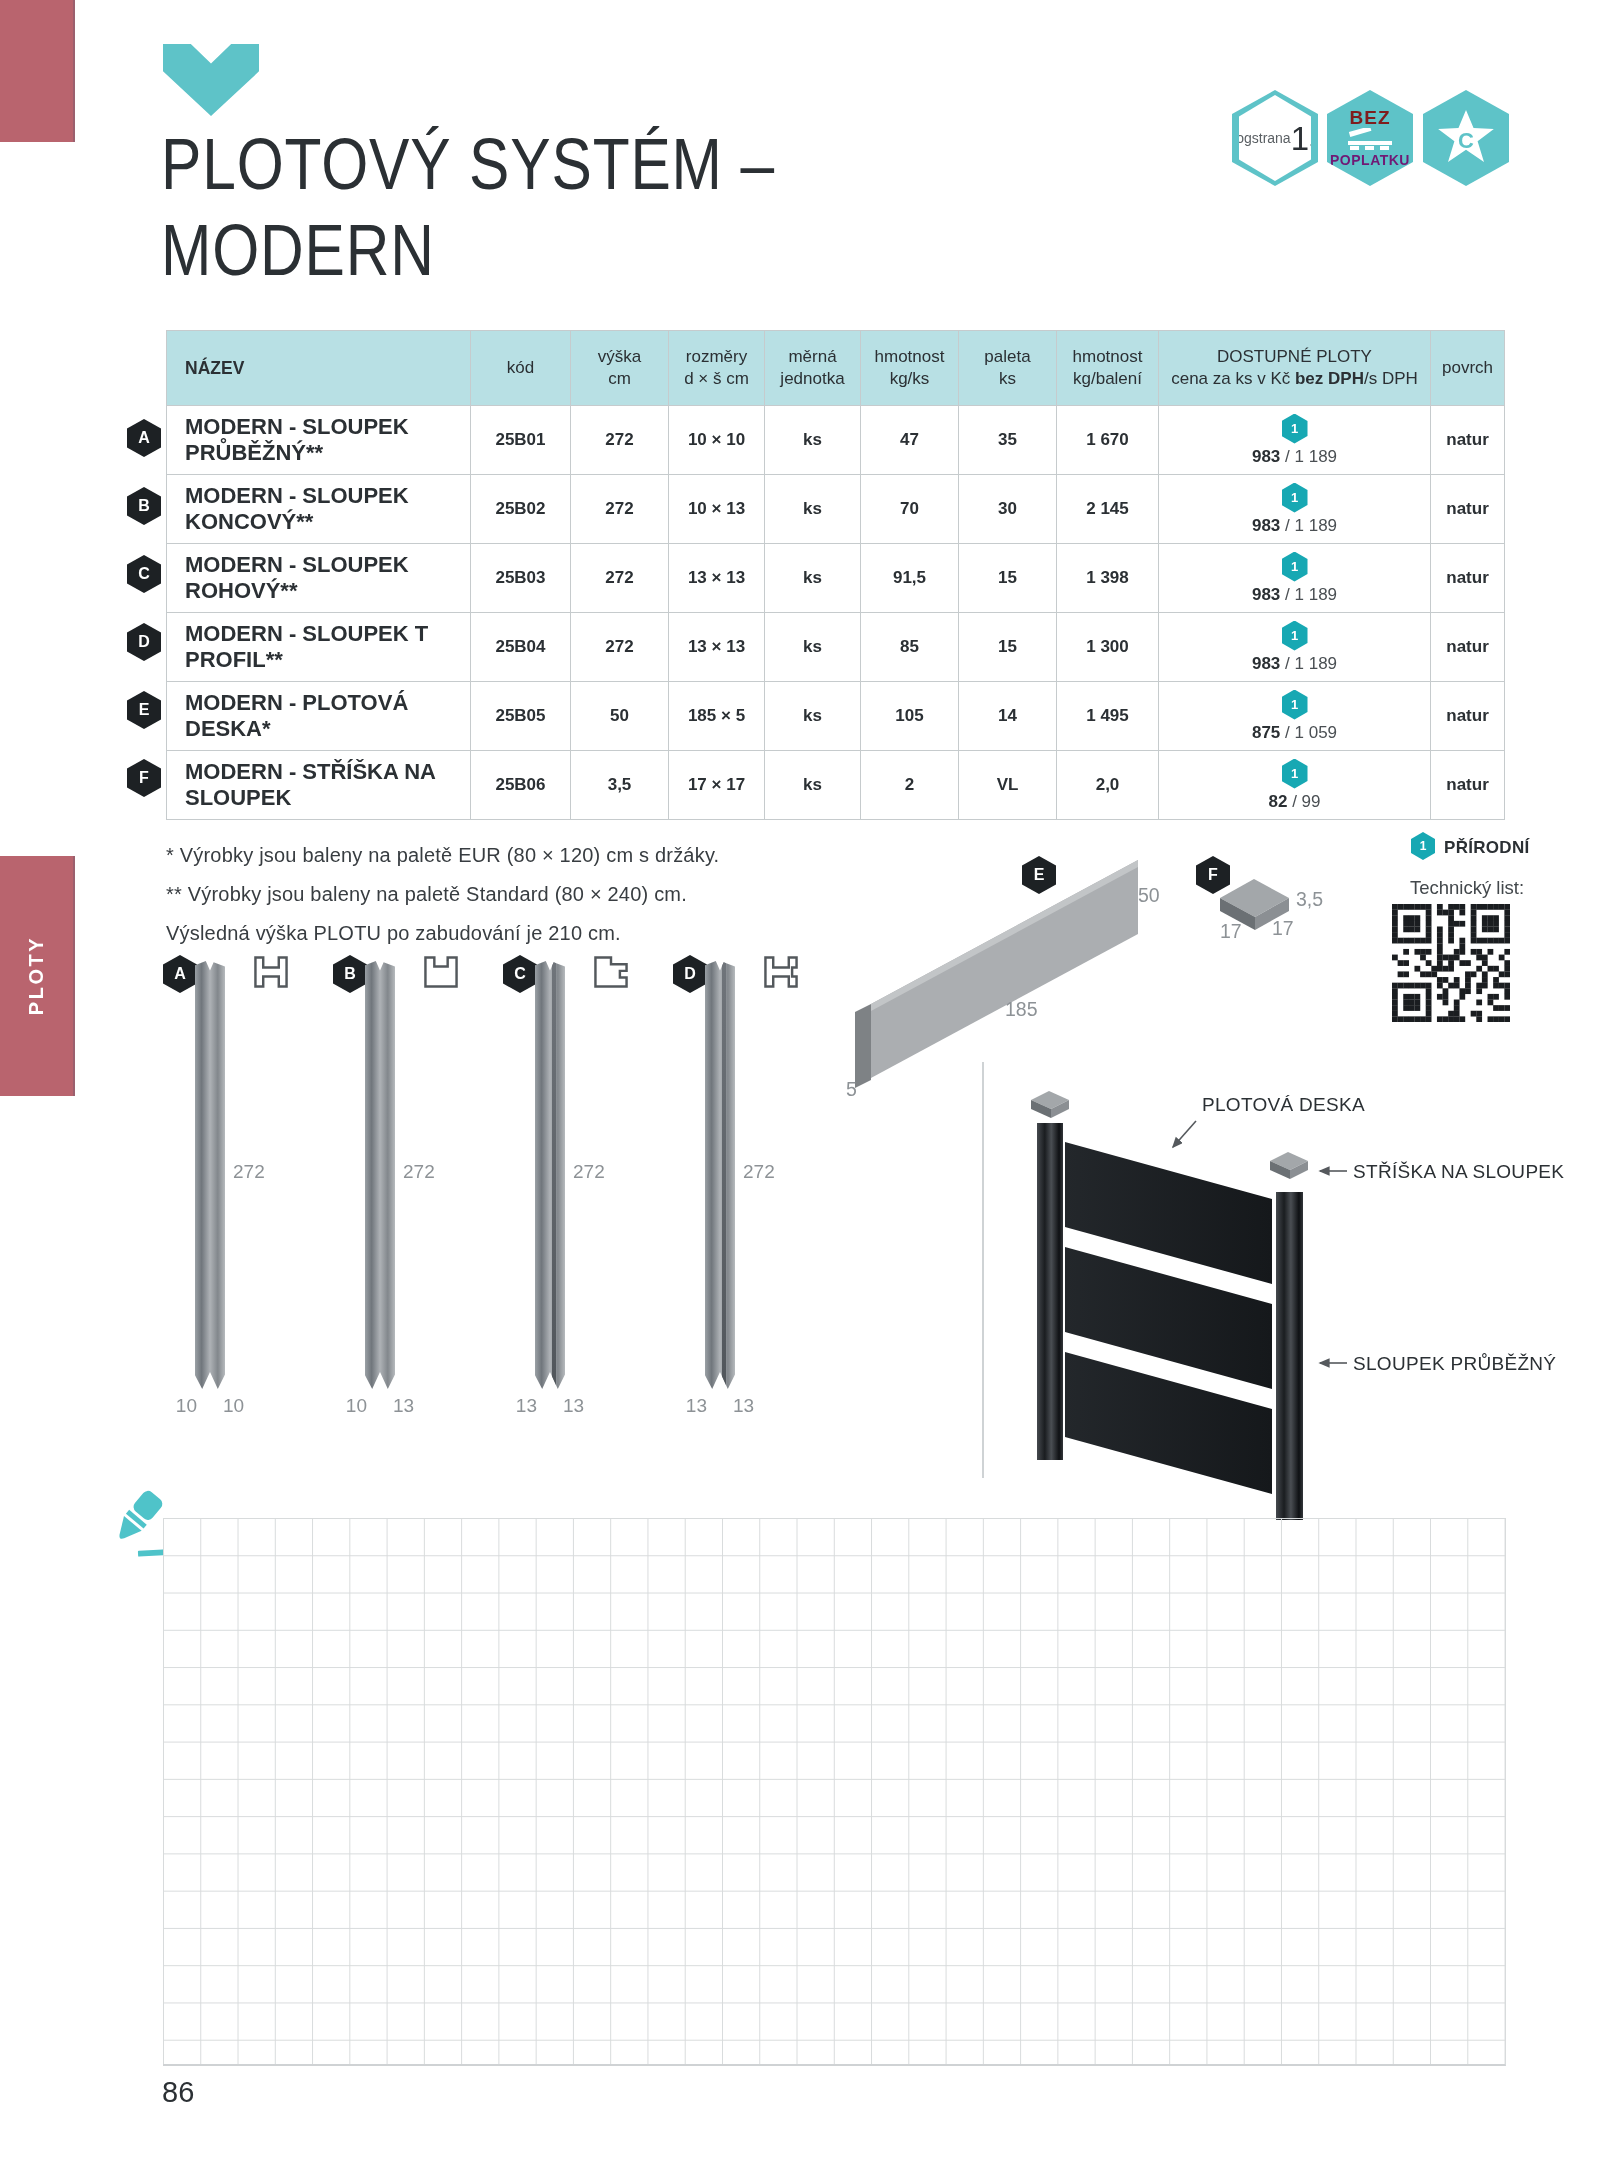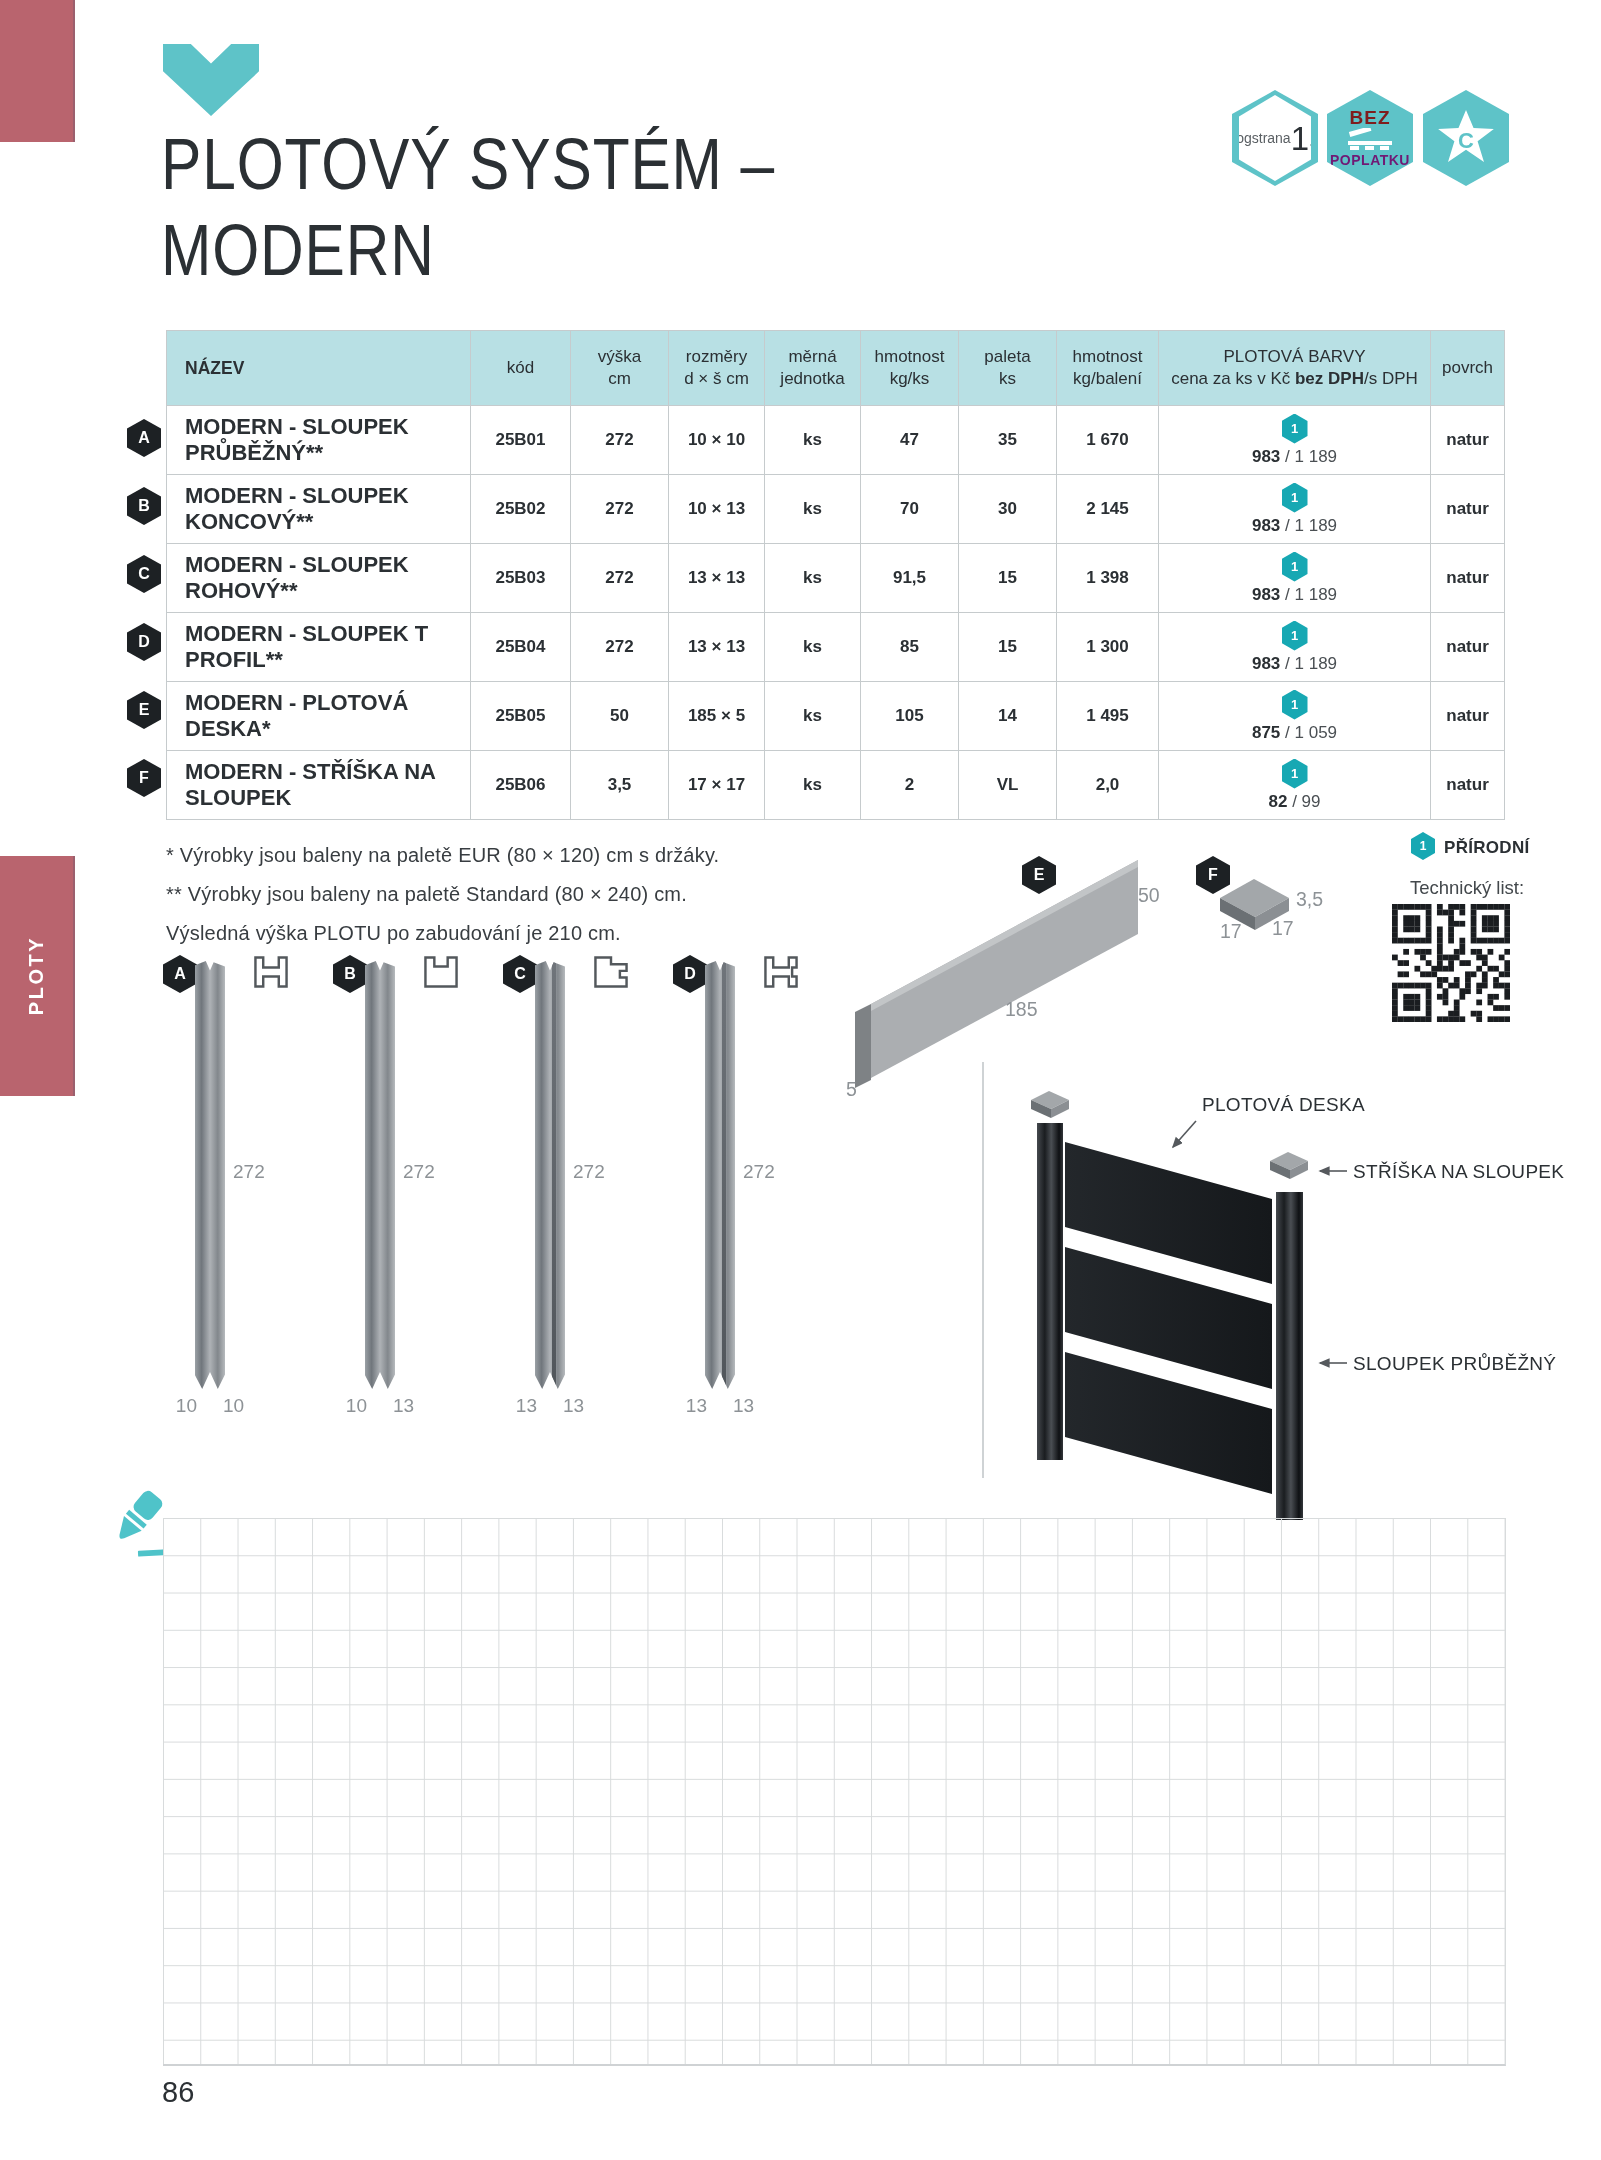--- a/index.html
+++ b/index.html
@@ -137,21 +137,21 @@
       <tr>
         <th class="h-name">NÁZEV</th>
         <th>kód</th>
         <th><span>výška</span><br><span>cm</span></th>
         <th><span>rozměry</span><br><span>d × š cm</span></th>
         <th><span>měrná</span><br><span>jednotka</span></th>
         <th><span>hmotnost</span><br><span>kg/ks</span></th>
         <th><span>paleta</span><br><span>ks</span></th>
         <th><span>hmotnost</span><br><span>kg/balení</span></th>
         <th>
-          <span>PLOTOVÁ BARVY</span><br>
+          <span>DOSTUPNÉ PLOTY</span><br>
           <span>cena za ks v Kč </span><span class="hdr-bold">bez DPH</span><span>/s DPH</span>
         </th>
         <th>povrch</th>
       </tr>
     </thead>
     <tbody id="tbody">
         <tr>
       <td class="c-name">MODERN - SLOUPEK PRŮBĚŽNÝ**</td>
       <td>25B01</td>
       <td>272</td>

